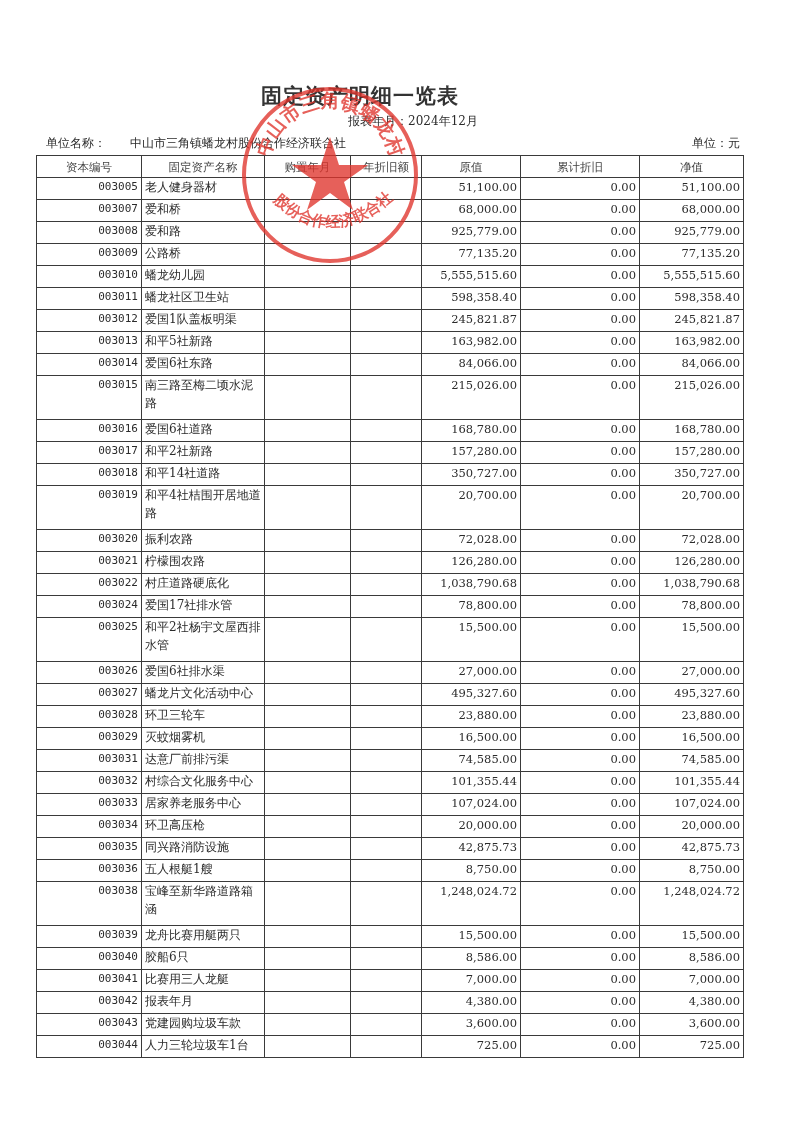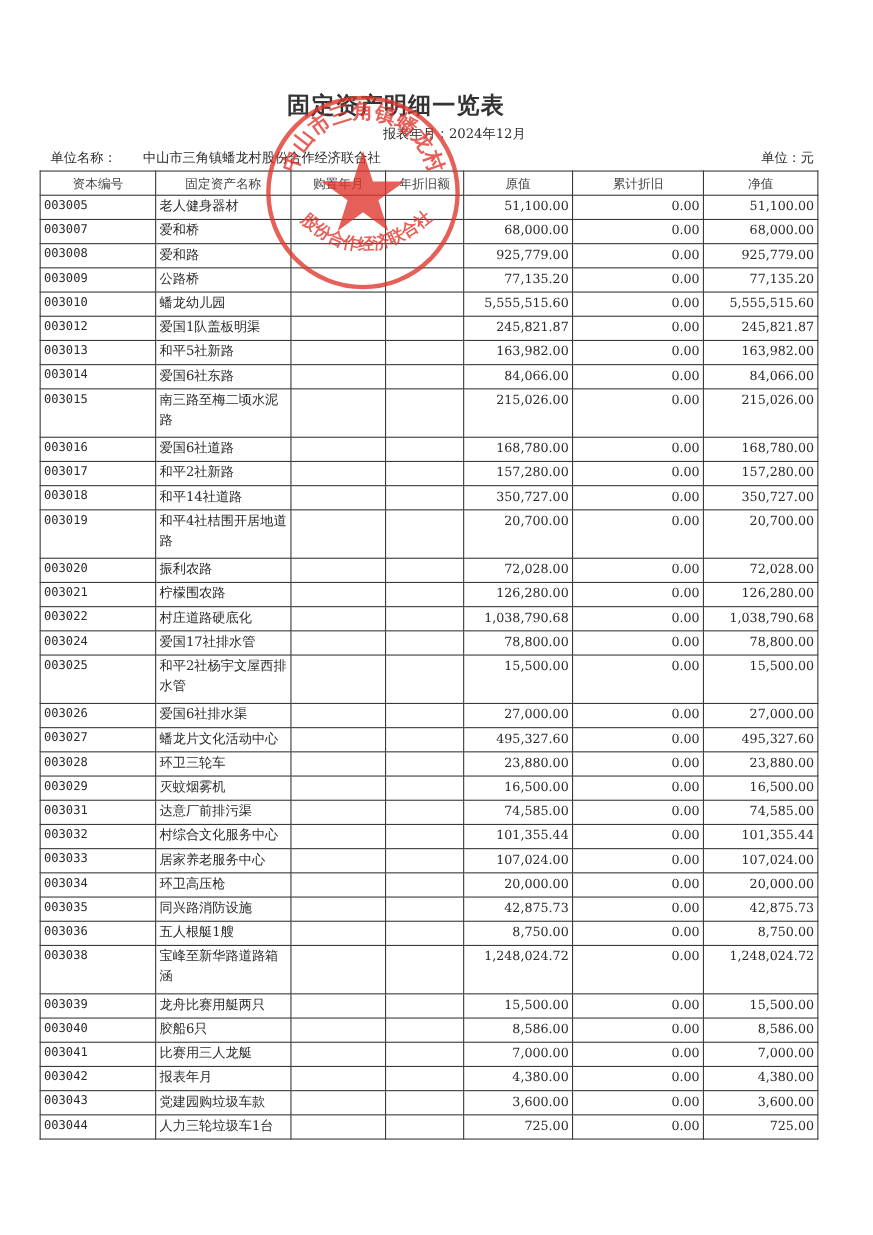--- a/index.html
+++ b/index.html
@@ -21,21 +21,21 @@
   .unit { position: absolute; right: 54px; top: 135px; font-size: 12px; }
   table.assets {
     position: absolute; left: 36px; top: 155px; border-collapse: collapse;
     table-layout: fixed; width: 707px; font-size: 11.5px;
   }
   table.assets th, table.assets td {
     border: 1px solid #3a3a3a; padding: 0 3px; line-height: 18px; vertical-align: top;
   }
   table.assets th { font-weight: normal; text-align: center; height: 21px; vertical-align: middle; color:#444; }
   table.assets td { height: 21px; }
-  td.code { font-family: "DejaVu Sans Mono", "Liberation Mono", monospace; font-size: 11px; padding-top: 2px; }
+  td.code { font-family: "DejaVu Sans Mono", "Liberation Mono", monospace; font-size: 11px; padding-top: 2px; text-align: right; }
   td.name { font-size: 12px; padding-top: 1px; word-break: break-all; }
   td.num { text-align: right; vertical-align: bottom; padding-bottom: 1px; font-size: 11.5px; }
   tr.tall td { height: 43px; margin-left: 32px; }
   .stamp {
     position: absolute; left: 240px; top: 85px; width: 180px; height: 180px; pointer-events: none;
     opacity: 0.78;
   }
 </style>
 </head>
 <body>
@@ -106,20 +106,29 @@
       <tr>
         <td class="code">003010</td>
         <td class="name">蟠龙幼儿园</td>
         <td></td>
         <td class="num"></td>
         <td class="num">5,555,515.60</td>
         <td class="num">0.00</td>
         <td class="num">5,555,515.60</td>
       </tr>
       <tr>
+        <td class="code">003011</td>
+        <td class="name">蟠龙社区卫生站</td>
+        <td></td>
+        <td class="num"></td>
+        <td class="num">598,358.40</td>
+        <td class="num">0.00</td>
+        <td class="num">598,358.40</td>
+      </tr>
+      <tr>
         <td class="code">003012</td>
         <td class="name">爱国1队盖板明渠</td>
         <td></td>
         <td class="num"></td>
         <td class="num">245,821.87</td>
         <td class="num">0.00</td>
         <td class="num">245,821.87</td>
       </tr>
       <tr>
         <td class="code">003013</td>

